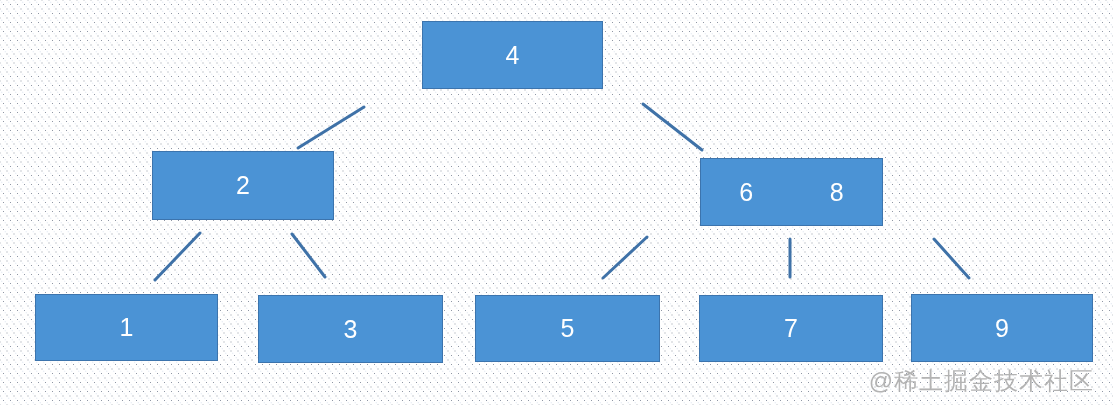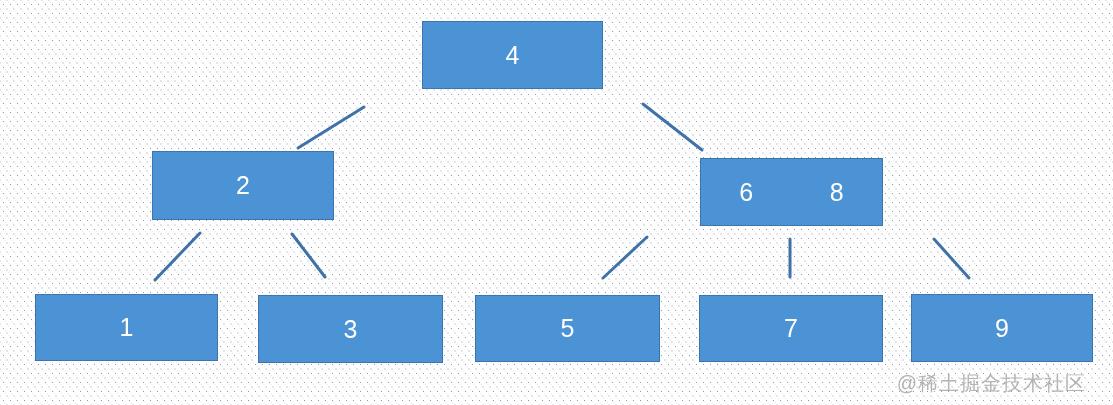--- a/index.html
+++ b/index.html
@@ -39,23 +39,23 @@
     border-width: 1.5px;
   }
   .node-label {
     color: #ffffff;
     font-size: 25px;
     line-height: 1;
     user-select: none;
   }
   .watermark {
     position: absolute;
-    right: 27px;
+    right: 19px;
     bottom: 8px;
-    font-size: 20px;
+    font-size: 24px;
     letter-spacing: 1px;
     color: #b3b3b3;
     user-select: none;
   }
 </style>
 </head>
 <body>
 
 <div class="canvas">
   <svg class="edges-svg" id="edges" viewBox="0 0 1113 405" xmlns="http://www.w3.org/2000/svg">

